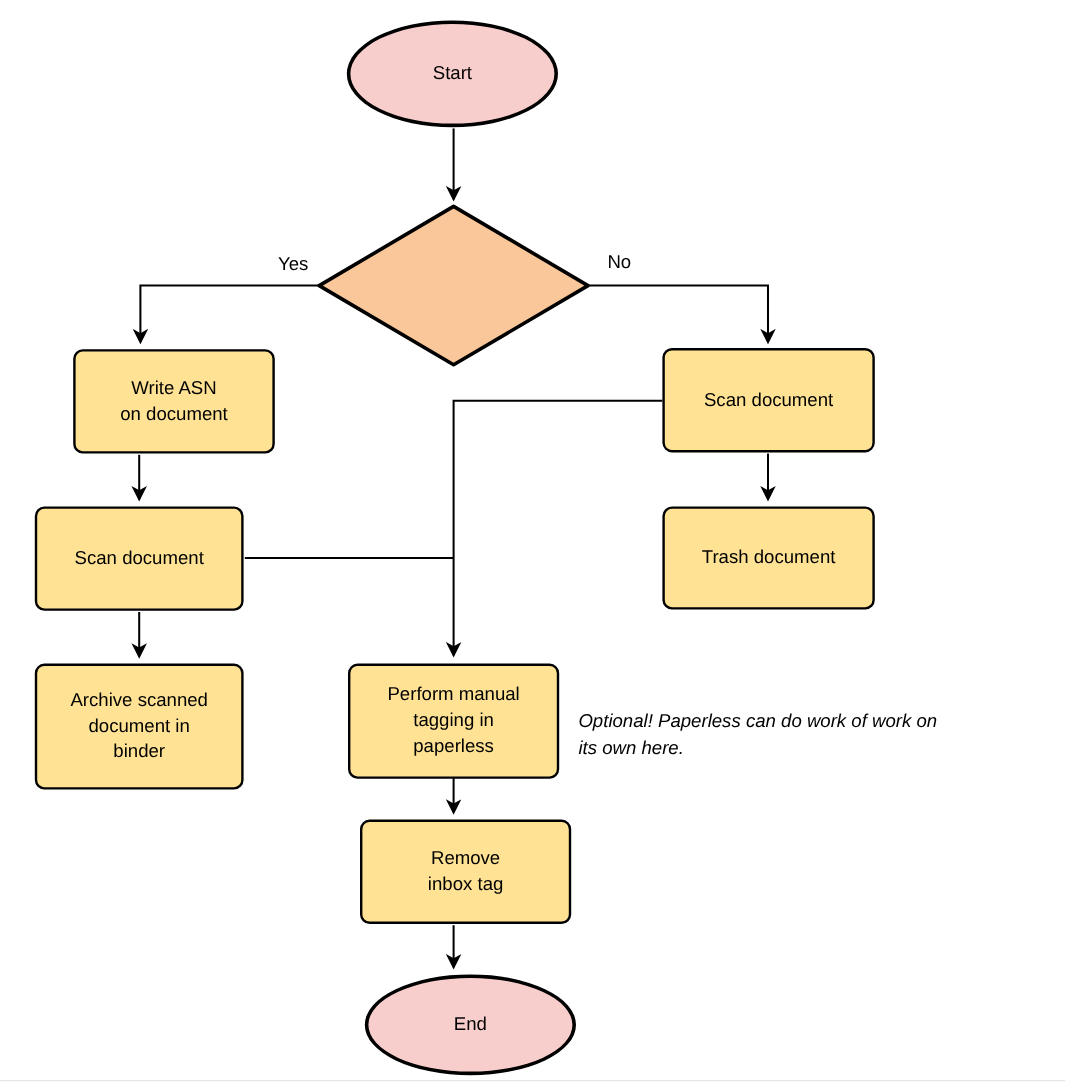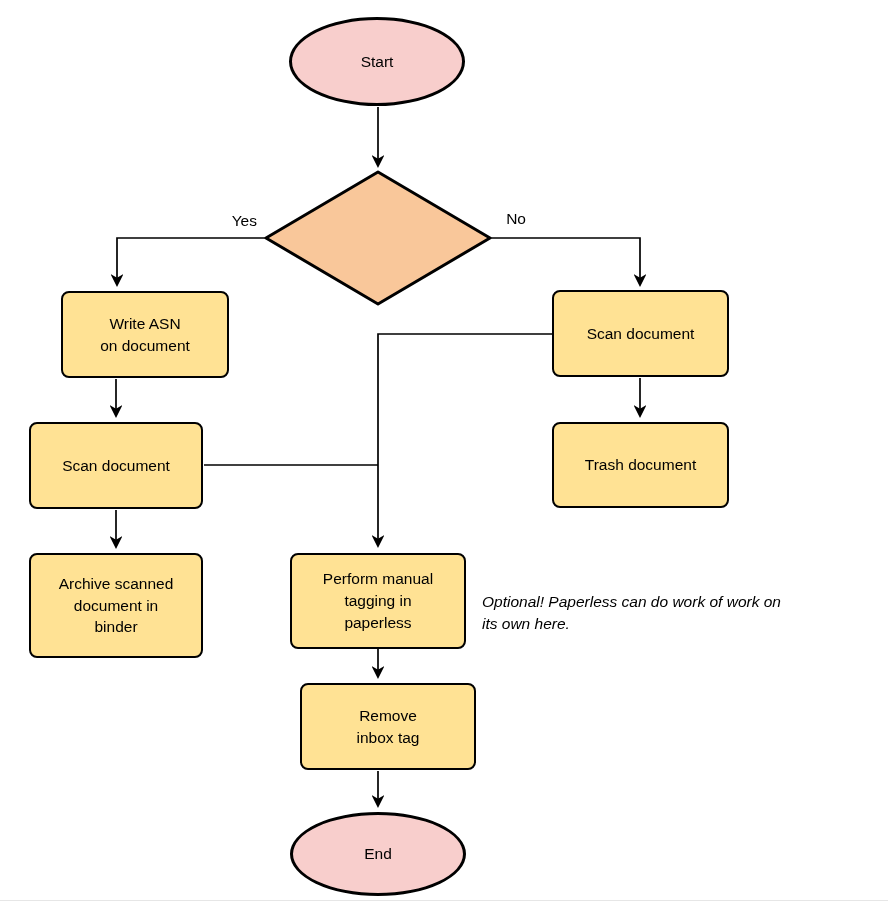--- a/index.html
+++ b/index.html
@@ -115,21 +115,21 @@
 
   <div class="node process" style="left:552px; top:422px; width:177px; height:86px;">Trash document</div>
 
   <div class="node process" style="left:290px; top:553px; width:176px; height:96px;">Perform manual
 tagging in
 paperless</div>
 
   <div class="node process" style="left:290px; top:683px; width:176px; height:87px;margin-left:10px;">Remove
 inbox tag</div>
 
-  <div class="node terminator" style="left:290px; top:812px; width:176px; height:84px;">End</div>
+  <div class="node terminator" style="left:304px; top:812px; width:176px; height:84px;">End</div>
 
   <div class="edge-label" style="left:197px; top:212px; width:60px;">Yes</div>
 
   <div class="edge-label" style="left:466px; top:210px; width:60px;">No</div>
 
   <div class="annotation">Optional! Paperless can do work of work on
 its own here.</div>
 
   <div class="page-divider"></div>
 

